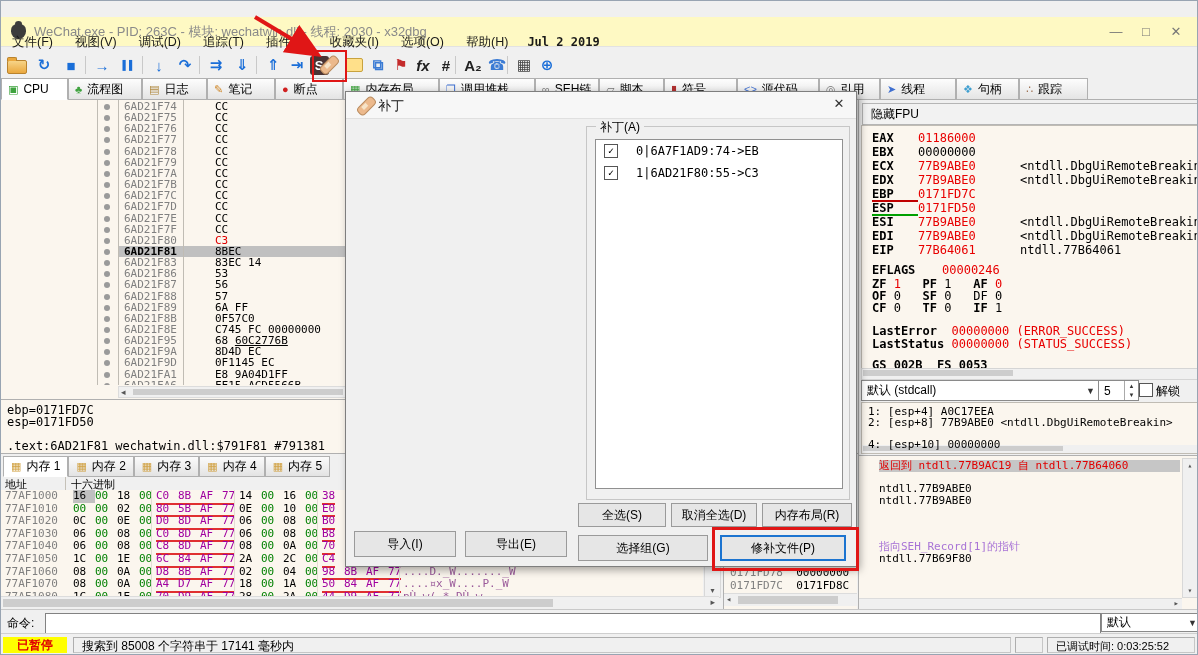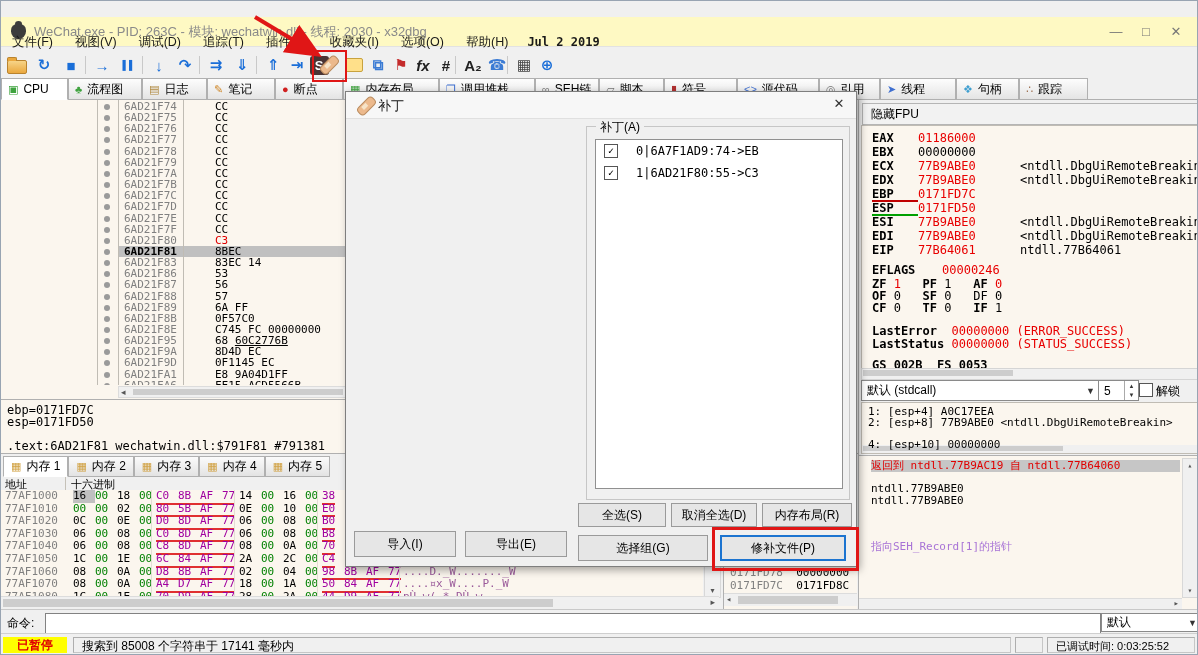--- a/index.html
+++ b/index.html
@@ -85,21 +85,21 @@
   .spin{position:absolute;background:#fff;border:1px solid #8a8a8a;font-size:12px;display:flex;align-items:center;padding-left:5px;}
   .spin .btns{position:absolute;right:0;top:0;bottom:0;width:13px;border-left:1px solid #aaa;font-size:6px;color:#333;
     display:flex;flex-direction:column;align-items:center;justify-content:space-around;}
   .cbx{display:inline-block;width:12px;height:12px;background:#fff;border:1px solid #555;vertical-align:middle;
     font-size:10px;line-height:11px;text-align:center;font-weight:bold;}
   #argsbox{position:absolute;left:2px;top:302px;width:337px;height:50px;background:#FBF6EE;border:1px solid #c0bcb4;overflow:hidden;}
   .aline{position:absolute;left:6px;font-size:11px;line-height:11px;white-space:pre;}
   #argsbox .hscroll{position:absolute;left:0;bottom:0;width:100%;height:8px;background:#f0f0f0;}
   #argsbox .hscroll .thumb{position:absolute;left:1px;top:1px;width:200px;height:5px;background:#cdcdcd;}
   #stackinfo{position:absolute;left:0;top:355px;width:341px;height:154px;background:#FBF6EE;border-top:1px solid #b0b0b0;overflow:hidden;}
-  .siline{position:absolute;left:12px;right:20px;font-size:11px;line-height:11.6px;white-space:pre;}
+  .siline{position:absolute;left:20px;right:20px;font-size:11px;line-height:11.6px;white-space:pre;}
   .siline.sel{background:#c6c6c6;}
   .purple{color:#A873D6;}
   .vsb{position:absolute;background:#f0f0f0;border:1px solid #d8d8d8;}
   .sbarr{position:absolute;width:100%;text-align:center;font-size:8px;color:#555;line-height:13px;}
   
   #dialog{left:344px;top:90px;width:512px;height:476px;background:#f0f0f0;border:1px solid #7e7e7e;z-index:40;
     box-shadow:3px 3px 8px rgba(0,0,0,0.35);}
   #dlgtitle{position:absolute;left:0;top:0;width:100%;height:26px;background:#f7f7f7;border-bottom:1px solid #e0e0e0;}
   #dlgtitle .txt{position:absolute;left:32px;top:5px;font-size:13px;color:#111;}
   #dlgclose{position:absolute;right:8px;top:4px;width:18px;height:18px;text-align:center;font-size:13px;color:#333;}
@@ -523,20 +523,21 @@
         <span style="position:absolute;right:3px;top:-1px;font-size:9px;color:#555;">▸</span>
       </div>
     <div class="siline sel" style="top: 4px; color: rgb(224, 0, 0);">返回到 ntdll.77B9AC19 自 ntdll.77B64060</div>
         <div class="siline" style="top: 15.6px;"></div>
         <div class="siline" style="top: 27.2px;">ntdll.77B9ABE0</div>
         <div class="siline" style="top: 38.8px;">ntdll.77B9ABE0</div>
         <div class="siline" style="top: 50.4px;"></div>
         <div class="siline" style="top: 62px;"></div>
         <div class="siline" style="top: 73.6px;"></div>
         <div class="siline purple" style="top: 85.2px;">指向SEH_Record[1]的指针</div>
+        <div class="siline" style="top: 96.8px;">ntdll.77B69F80</div>
       </div>
   </div>
 
   <div class="abs" id="dialog">
     <div id="dlgtitle">
       <span class="bandaid" style="position:absolute;left:10px;top:9px;"></span>
       <span class="txt">补丁</span>
       <span id="dlgclose">✕</span>
     </div>
     <div class="group" style="left:240px;top:34px;width:262px;height:372px;">

